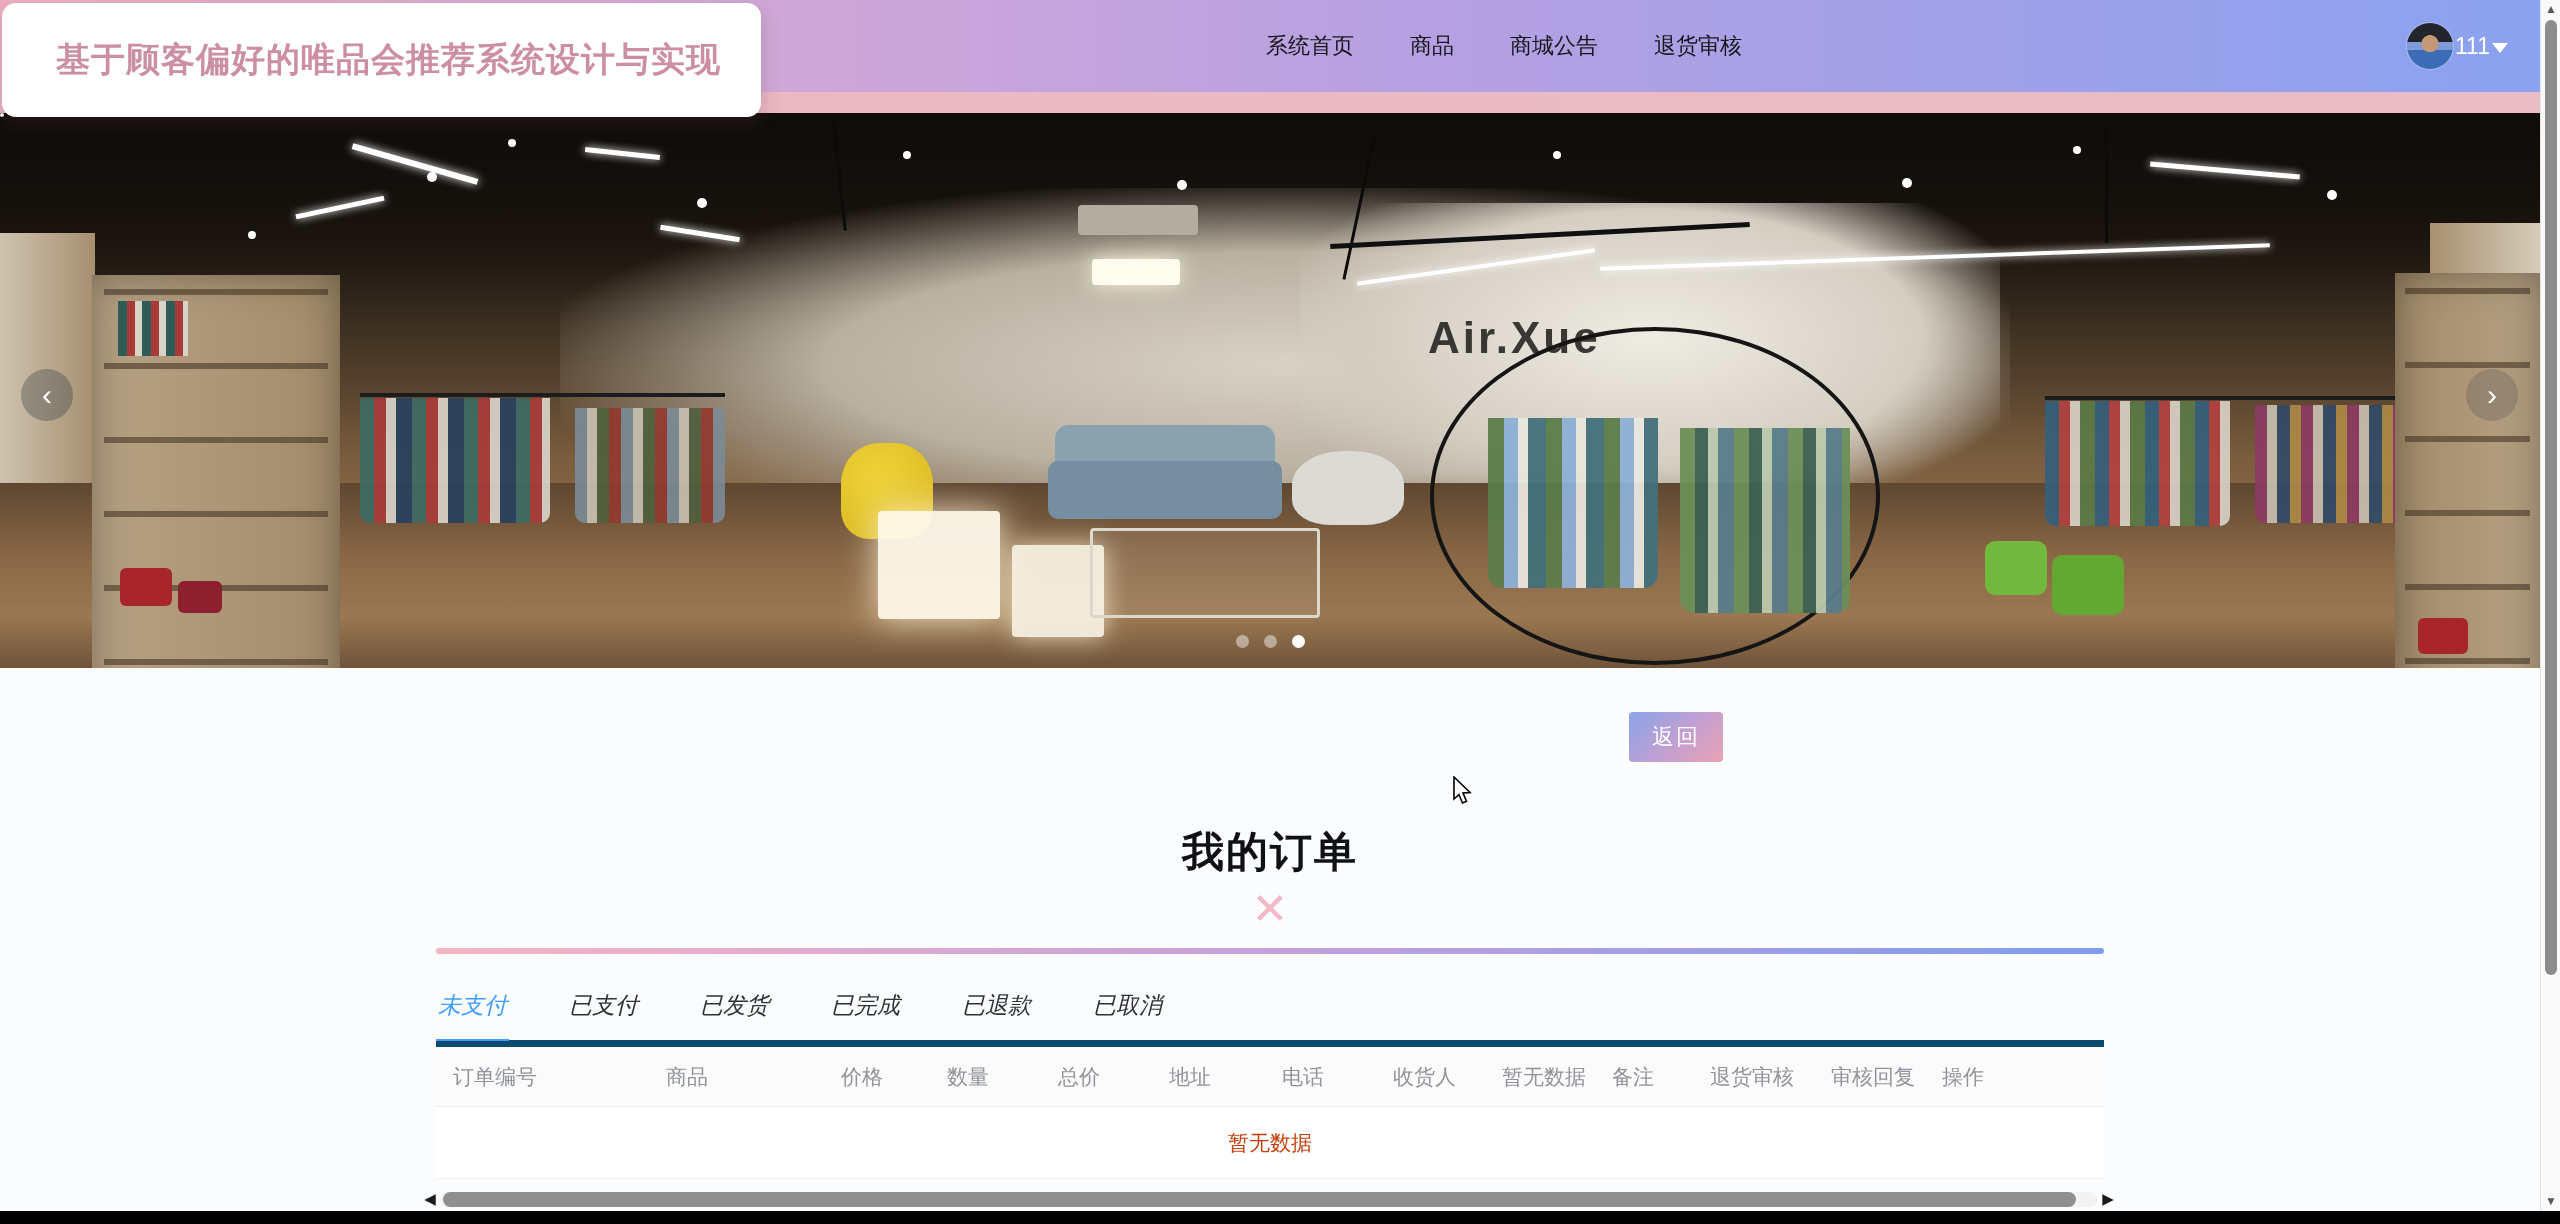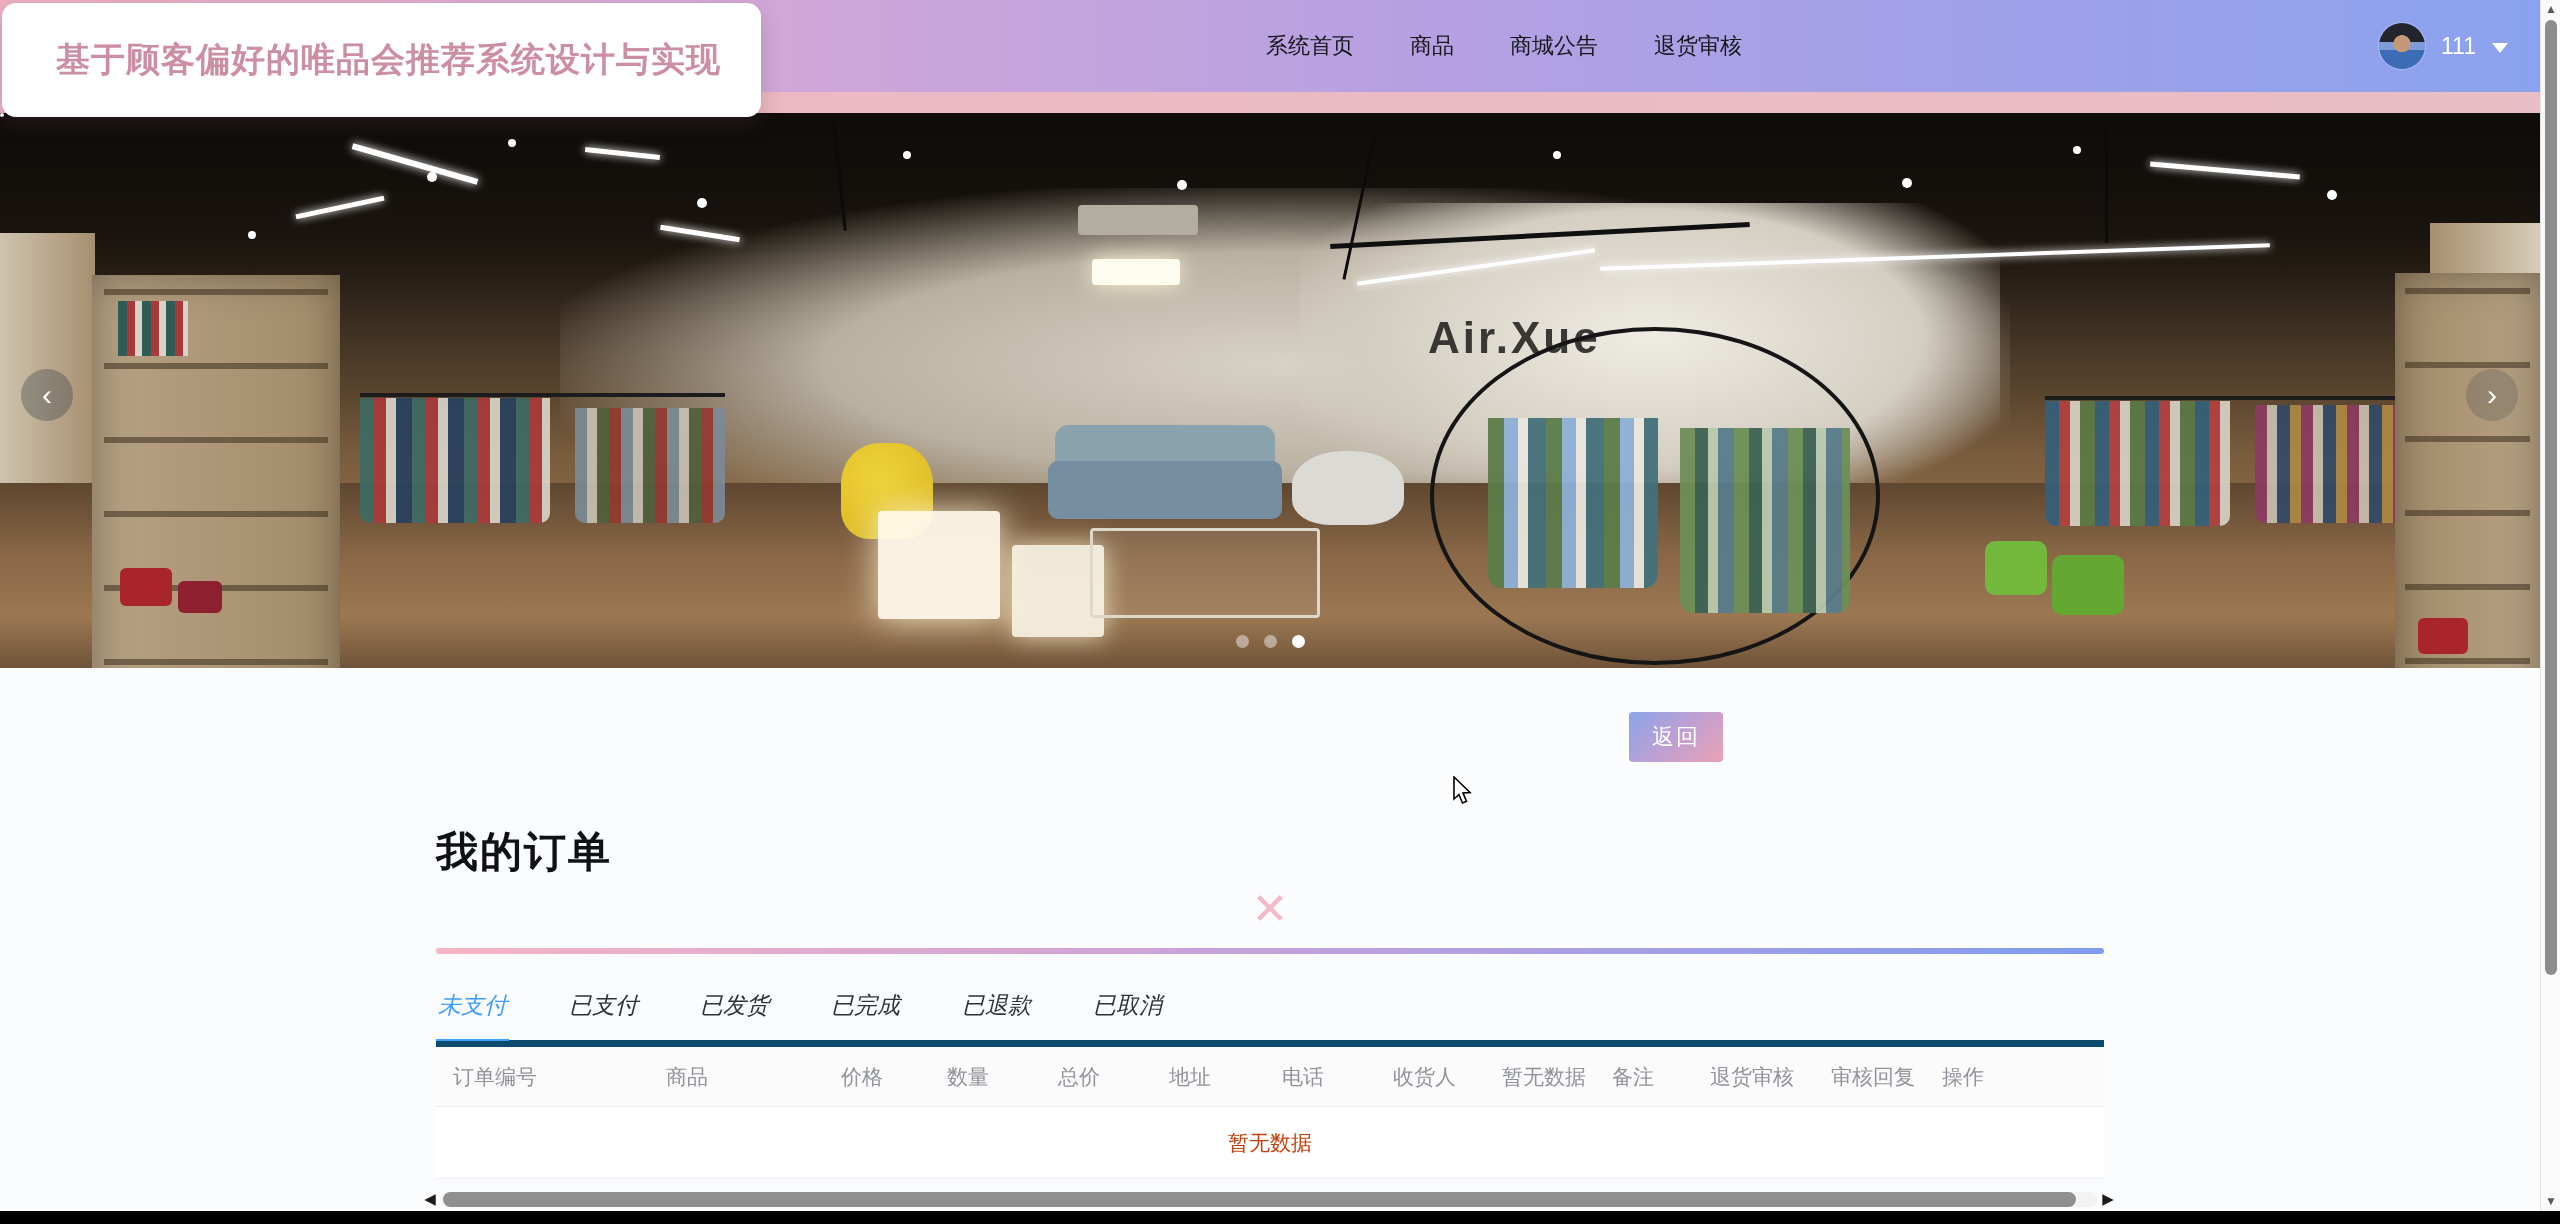--- a/index.html
+++ b/index.html
@@ -10,21 +10,21 @@
   .content-area { position:absolute; left:0; top:0; width:2540px; height:1224px; }
 
   
   .topbar { position:relative; height:92px;
     background:linear-gradient(90deg,#eeb0c0 0%,#d3a8d6 28%,#b7a0e2 55%,#8aa2ef 100%); }
   .pink-strip { height:21px; background:linear-gradient(90deg,#ecb5c1,#eabbc4 60%,#e9bdc6); }
 
   .nav { position:absolute; left:1266px; top:0; height:92px; display:flex; align-items:center; gap:56px; }
   .nav-item { font-size:22px; color:#15161a; cursor:pointer; white-space:nowrap; }
 
-  .userbox { position:absolute; right:32px; top:0; height:92px; display:flex; align-items:center; gap:16px; }
+  .userbox { position:absolute; right:32px; top:0; height:92px; display:flex; align-items:center; gap:2px; }
   .avatar { width:46px; height:46px; border-radius:50%;
     background:
       radial-gradient(circle at 50% 45%, #c59878 0 24%, rgba(0,0,0,0) 26%),
       linear-gradient(180deg,#23252c 0 42%, #7f9bd8 42% 58%, #3b6cb5 58% 100%);
     box-shadow:0 0 0 1px rgba(255,255,255,.25); }
   .username { color:#fff; font-size:23px; }
   .caret-down { width:0; height:0; border-left:8px solid transparent; border-right:8px solid transparent; border-top:10px solid #fff; margin-top:3px; }
 
   
   .title-card { position:absolute; left:2px; top:3px; width:759px; height:114px; background:#fff;
@@ -46,21 +46,21 @@
   .dot.active { background:#fff; }
 
   
   .main { position:relative; width:2540px; height:556px; background:#fbfcfd; }
   .container { position:relative; width:1668px; margin:0 auto; }
 
   .back-btn { position:absolute; left:1193px; top:44px; width:94px; height:50px; border:none; border-radius:4px;
     background:linear-gradient(135deg,#8ba4ea 0%,#c49fd0 55%,#e9a3b3 100%); color:#fff; font-size:22px;
     letter-spacing:2px; cursor:pointer; font-family:inherit; }
 
-  .orders-title { padding-top:156px; font-size:42px; font-weight:bold; color:#101114; letter-spacing:2px; }
+  .orders-title { padding-top:156px; text-align:center; font-size:42px; font-weight:bold; color:#101114; letter-spacing:2px; }
   .orders-x { text-align:center; font-size:44px; font-weight:bold; color:#f4b9c8; height:56px; line-height:58px; }
 
   .divider-gradient { height:6px; border-radius:3px; margin-top:12px;
     background:linear-gradient(90deg,#f5b5c4 0%,#caa2d9 45%,#7f9cf0 100%); }
 
   .tabs { display:flex; margin-top:22px; border-bottom:7px solid #0c4a6e;font-style:italic; }
   .tab { font-size:23px; color:#2f3133; padding:14px 2px 18px; margin-right:58px; cursor:pointer; white-space:nowrap; }
   .tab.active { color:#409eff; border-bottom:2px solid #409eff; margin-bottom:-1px; }
 
   .table { width:100%; background:#fff; }

